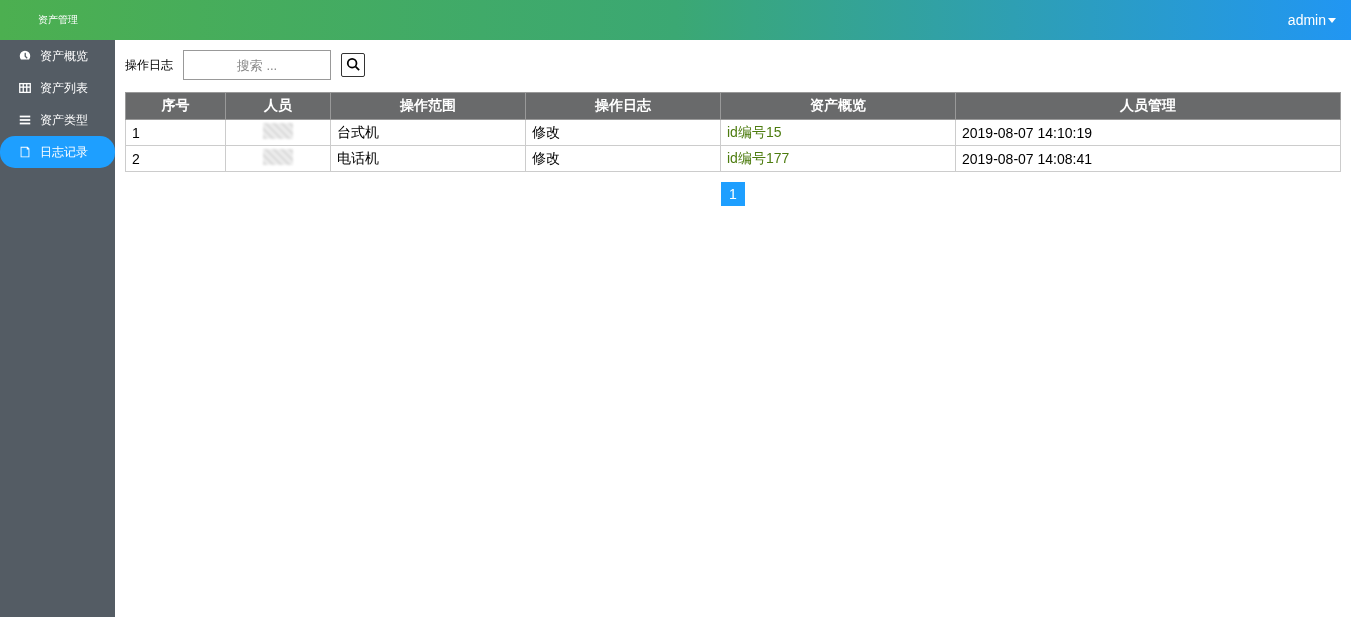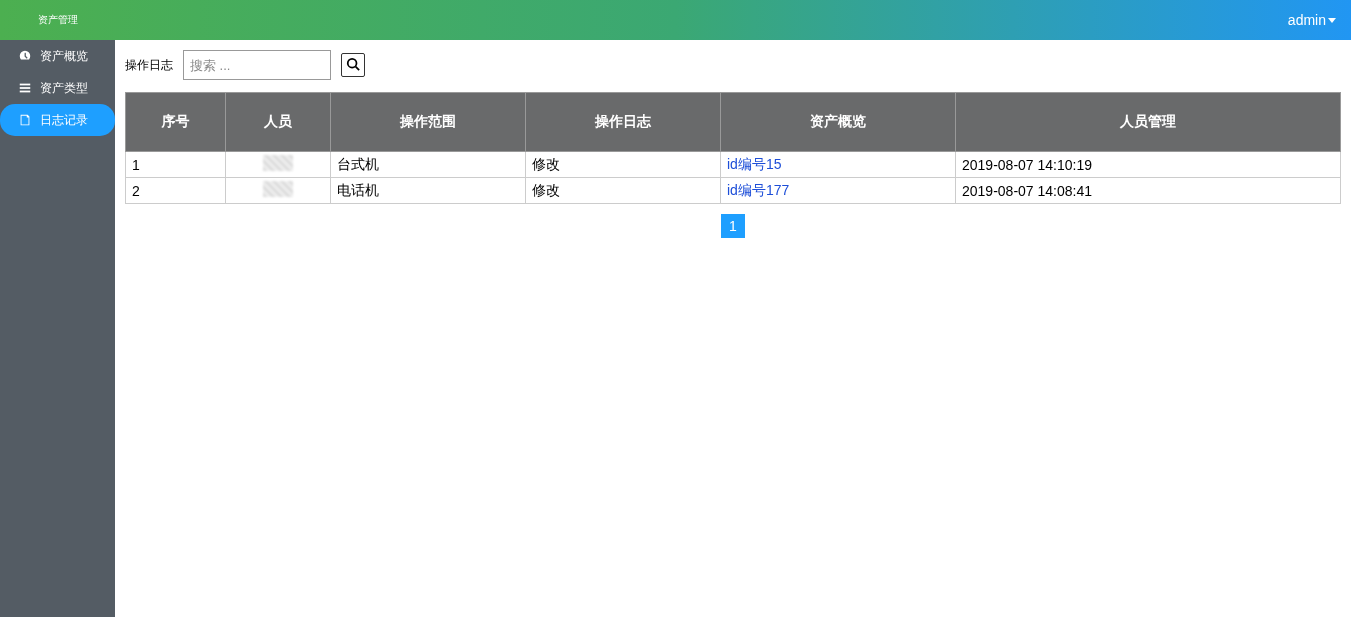--- a/index.html
+++ b/index.html
@@ -82,20 +82,21 @@
     }
     .page-title {
       font-size: 12px;
     }
     .search-input {
       height: 30px;
       width: 148px;
       border: 1px solid #999;
       padding: 0 6px;
       font-size: 13px;
+      text-align: center;
     }
     .search-input::placeholder {
       color: #888;
     }
     .search-button {
       height: 24px;
       width: 24px;
       border: 1px solid #333;
       background: #fff;
       cursor: pointer;
@@ -106,21 +107,21 @@
     }
     table {
       width: 100%;
       border-collapse: collapse;
       font-size: 14px;
     }
     thead th {
       background: #696a6b;
       color: #fff;
       font-weight: bold;
-      padding: 20px 6px;
+      padding: 4px 6px;
       border: 1px solid #999;
       text-align: center;
     }
     tbody td {
       border: 1px solid #ccc;
       padding: 3px 6px;
       text-align: left;
       height: 24px;
       vertical-align: middle;
     }
@@ -129,21 +130,21 @@
     }
     .avatar-blur {
       display: inline-block;
       width: 30px;
       height: 16px;
       background: linear-gradient(45deg, #ddd 25%, #eee 25%, #eee 50%, #ddd 50%, #ddd 75%, #eee 75%);
       background-size: 8px 8px;
       filter: blur(1px);
     }
     .link-cell a {
-      color: #1d4ed8;
+      color: #4d7c0f;
       text-decoration: none;
       cursor: pointer;
       margin-top: 23px;
     }
     .pagination {
       margin-top: 10px;
       text-align: center;
     }
     .page-btn {
       display: inline-block;
@@ -171,20 +172,31 @@
 
 <div class="container">
   <div class="sidebar">
     <div class="sidebar-item">
       <span class="sidebar-icon">
         <svg width="14" height="14" viewBox="0 0 16 16" fill="currentColor">
             <path d="M8 2a6 6 0 00-6 6c0 1.5.5 2.9 1.4 4h9.2A5.98 5.98 0 0014 8a6 6 0 00-6-6zm0 2a1 1 0 011 1v3l2 2-1 1-2.5-2.5V5a1 1 0 011-1z"></path>
           </svg>
       </span>
       <span>资产概览</span>
+    </div>
+    <div class="sidebar-item">
+      <span class="sidebar-icon">
+        <svg width="14" height="14" viewBox="0 0 16 16" fill="none" stroke="currentColor" stroke-width="1.5">
+            <rect x="2" y="3" width="12" height="10"></rect>
+            <line x1="2" y1="7" x2="14" y2="7"></line>
+            <line x1="6" y1="3" x2="6" y2="13"></line>
+            <line x1="10" y1="3" x2="10" y2="13"></line>
+          </svg>
+      </span>
+      <span>资产列表</span>
     </div>
     <div class="sidebar-item">
       <span class="sidebar-icon">
         <svg width="14" height="14" viewBox="0 0 16 16" fill="currentColor">
             <rect x="2" y="3" width="12" height="2"></rect>
             <rect x="2" y="7" width="12" height="2"></rect>
             <rect x="2" y="11" width="12" height="2"></rect>
           </svg>
       </span>
       <span>资产类型</span>

